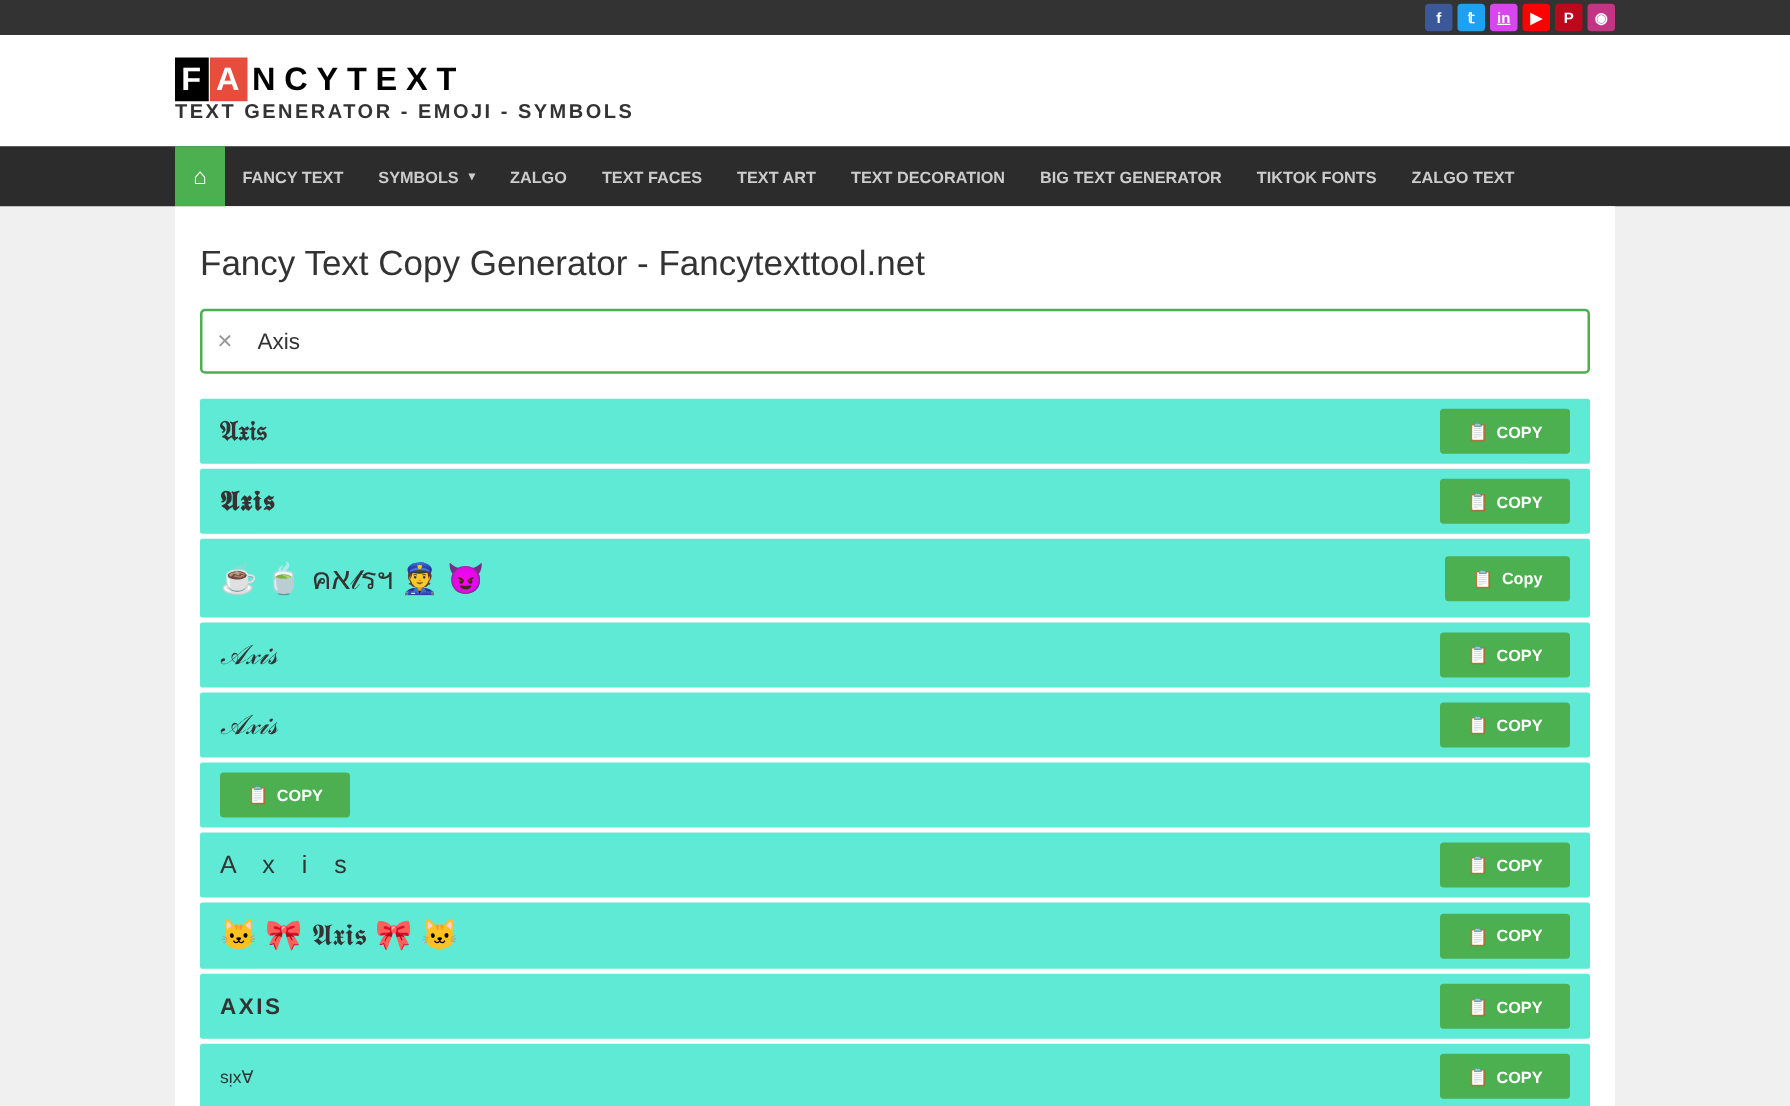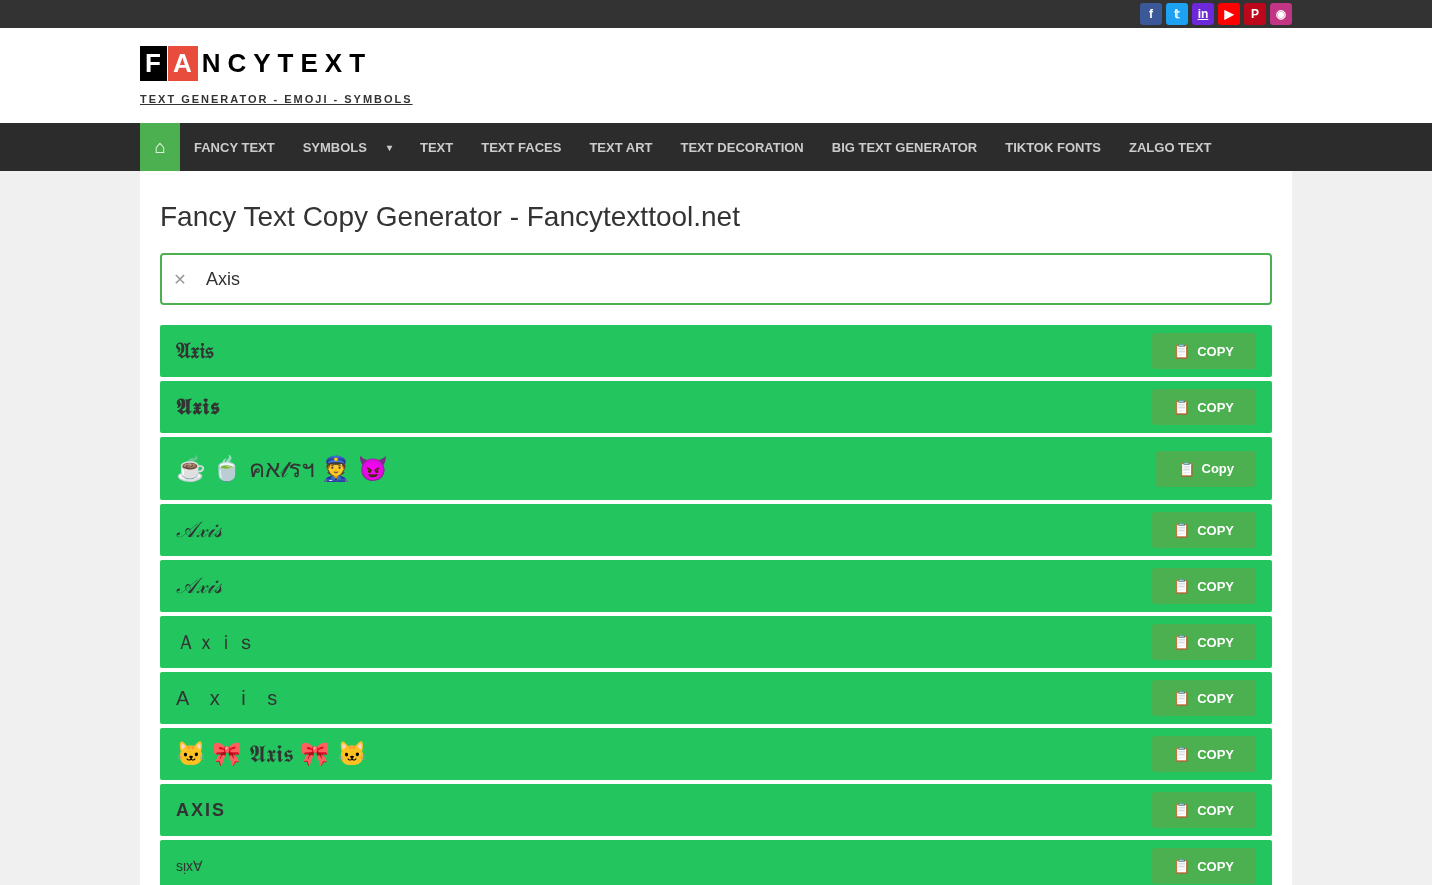--- a/index.html
+++ b/index.html
@@ -16,21 +16,21 @@
     }
     .social-icons { display: flex; gap: 4px; }
     .social-icon {
       width: 22px; height: 22px;
       display: flex; align-items: center; justify-content: center;
       font-size: 12px; font-weight: bold; color: white;
       border-radius: 3px; cursor: pointer;
     }
     .si-fb { background: #3b5998; }
     .si-tw { background: #1da1f2; }
-    .si-li { background: #6d28d9; text-decoration: underline; }
+    .si-li { background: #d946ef; text-decoration: underline; }
     .si-yt { background: #ff0000; }
     .si-pi { background: #bd081c; }
     .si-ig { background: #c13584; }
 
     
     .header-area {
       background: white;
       padding: 18px 140px;
       display: flex;
       align-items: center;
@@ -45,24 +45,23 @@
     .logo-f { background: #000; color: white; padding: 2px 5px; margin-right: 1px; }
     .logo-a { background: #e74c3c; color: white; padding: 2px 5px; margin-right: 1px; }
     .logo-n { color: #000; padding: 2px 3px; }
     .logo-c { color: #000; padding: 2px 3px; }
     .logo-y { color: #000; padding: 2px 3px; }
     .logo-t { color: #000; padding: 2px 3px; }
     .logo-e { color: #000; padding: 2px 3px; }
     .logo-x { color: #000; padding: 2px 3px; }
     .logo-t2 { color: #000; padding: 2px 3px; }
     .logo-sub {
-      font-size: 11px; font-weight: bold;
+      font-size: 16px; font-weight: bold;
       color: #333; letter-spacing: 2px;
-      margin-top: 12px;
-      text-decoration: underline;
+      margin-top: 0;
     }
 
     
     nav {
       background: #2c2c2c;
       display: flex;
       align-items: center;
       padding: 0 140px;
       height: 48px;
     }
@@ -75,21 +74,21 @@
       flex-shrink: 0;
     }
     .nav-item {
       color: #ccc;
       font-size: 13px; font-weight: bold;
       padding: 0 14px; height: 64px;
       display: flex; align-items: center;
       cursor: pointer; text-decoration: none;
       white-space: nowrap;
     }
-    .nav-item.has-arrow { gap: 20px; text-align: center; }
+    .nav-item.has-arrow { gap: 8px; text-align: center; }
     .nav-arrow { font-size: 10px; }
 
     
     .content-area {
       background: white;
       margin: 0 140px;
       padding: 30px 20px 20px 20px;
       min-height: 600px;
     }
     .page-title {
@@ -115,21 +114,21 @@
     .search-input {
       flex: 1; border: none; outline: none;
       font-size: 18px; color: #333;
       padding: 0 8px; height: 48px;
       background: transparent;
     }
 
     
     .result-row {
       display: flex; align-items: center;
-      background: #22c55e;
+      background: #5eead4;
       margin-bottom: 4px;
       padding: 0 16px;
       min-height: 52px;
       border-radius: 2px;
     }
     .result-text {
       flex: 1; font-size: 22px;
       color: #333; padding: 12px 0;
     }
     .copy-btn {
@@ -188,21 +187,21 @@
   </div>
 </div>
 
 <nav>
   <div class="nav-home">⌂</div>
   <a class="nav-item">FANCY TEXT</a>
   <a class="nav-item has-arrow">
     <span>SYMBOLS</span>
     <span class="nav-arrow">▾</span>
   </a>
-  <a class="nav-item">TEXT</a>
+  <a class="nav-item">ZALGO</a>
   <a class="nav-item">TEXT FACES</a>
   <a class="nav-item">TEXT ART</a>
   <a class="nav-item">TEXT DECORATION</a>
   <a class="nav-item">BIG TEXT GENERATOR</a>
   <a class="nav-item">TIKTOK FONTS</a>
   <a class="nav-item">ZALGO TEXT</a>
 </nav>
 
 <div class="content-area">
   <h1 class="page-title">Fancy Text Copy Generator - Fancytexttool.net</h1>
@@ -248,21 +247,20 @@
 
     <div class="result-row">
       <div class="result-text font-cursive2">𝒜𝓍𝒾𝓈</div>
       <button class="copy-btn">
         <span class="copy-icon">📋</span>
         <span>COPY</span>
       </button>
     </div>
 
     <div class="result-row">
-      <div class="result-text font-serif">Ａｘｉｓ</div>
       <button class="copy-btn">
         <span class="copy-icon">📋</span>
         <span>COPY</span>
       </button>
     </div>
 
     <div class="result-row">
       <div class="result-text font-spaced">A x i s</div>
       <button class="copy-btn">
         <span class="copy-icon">📋</span>

